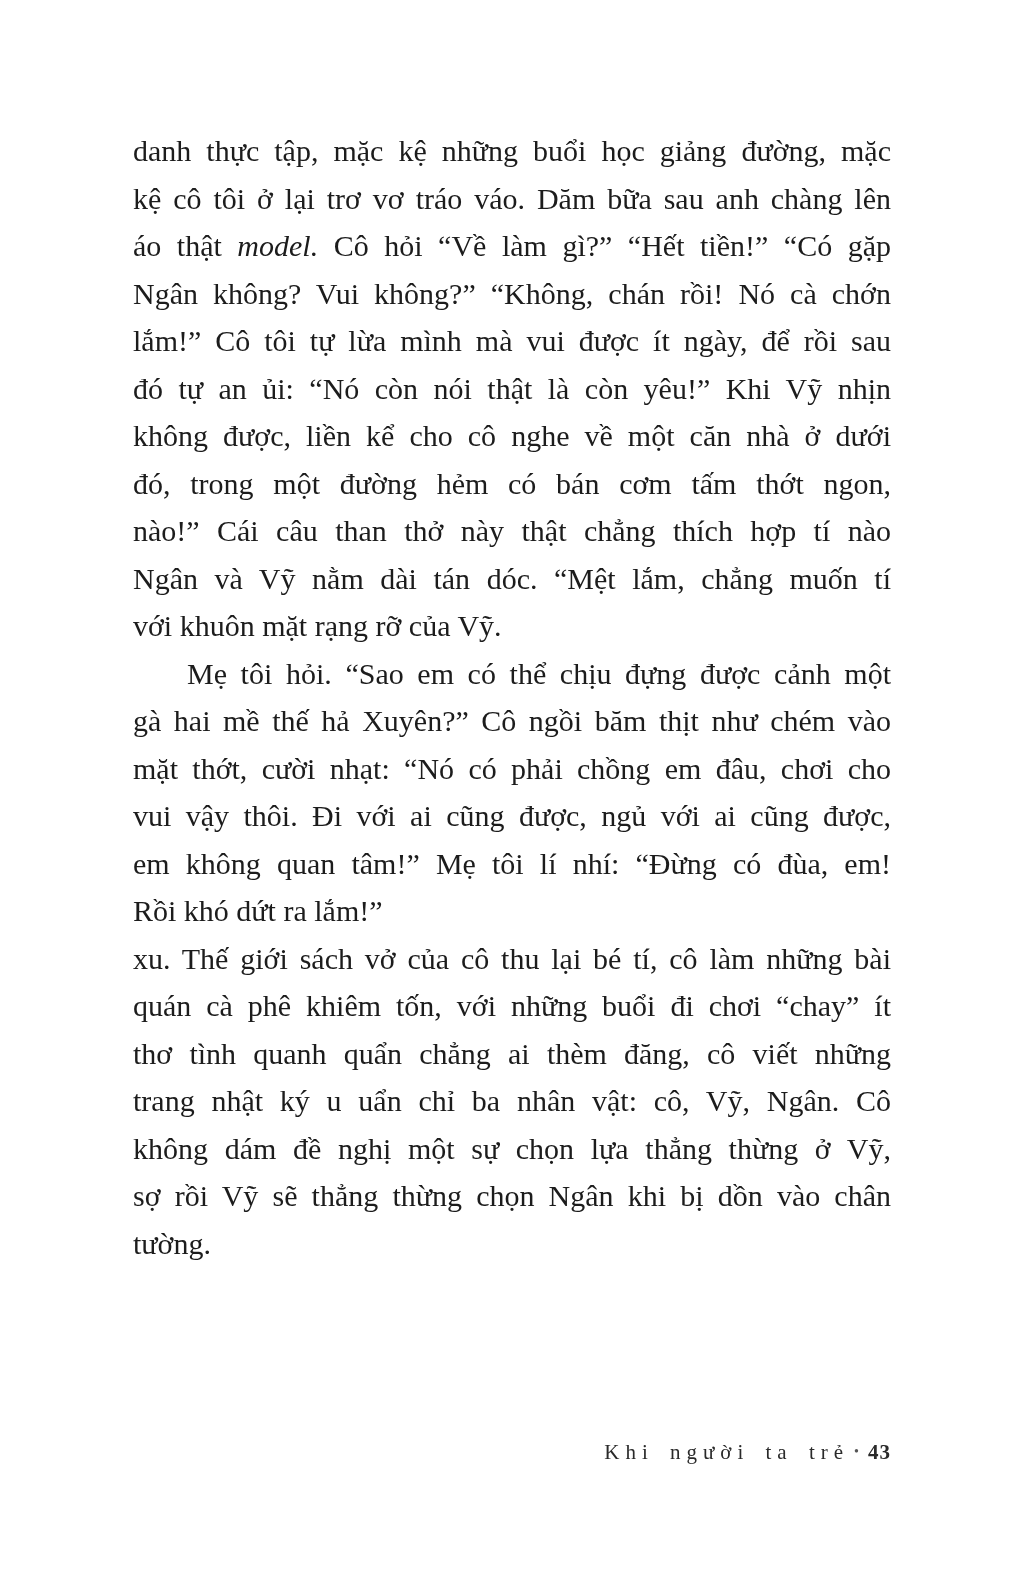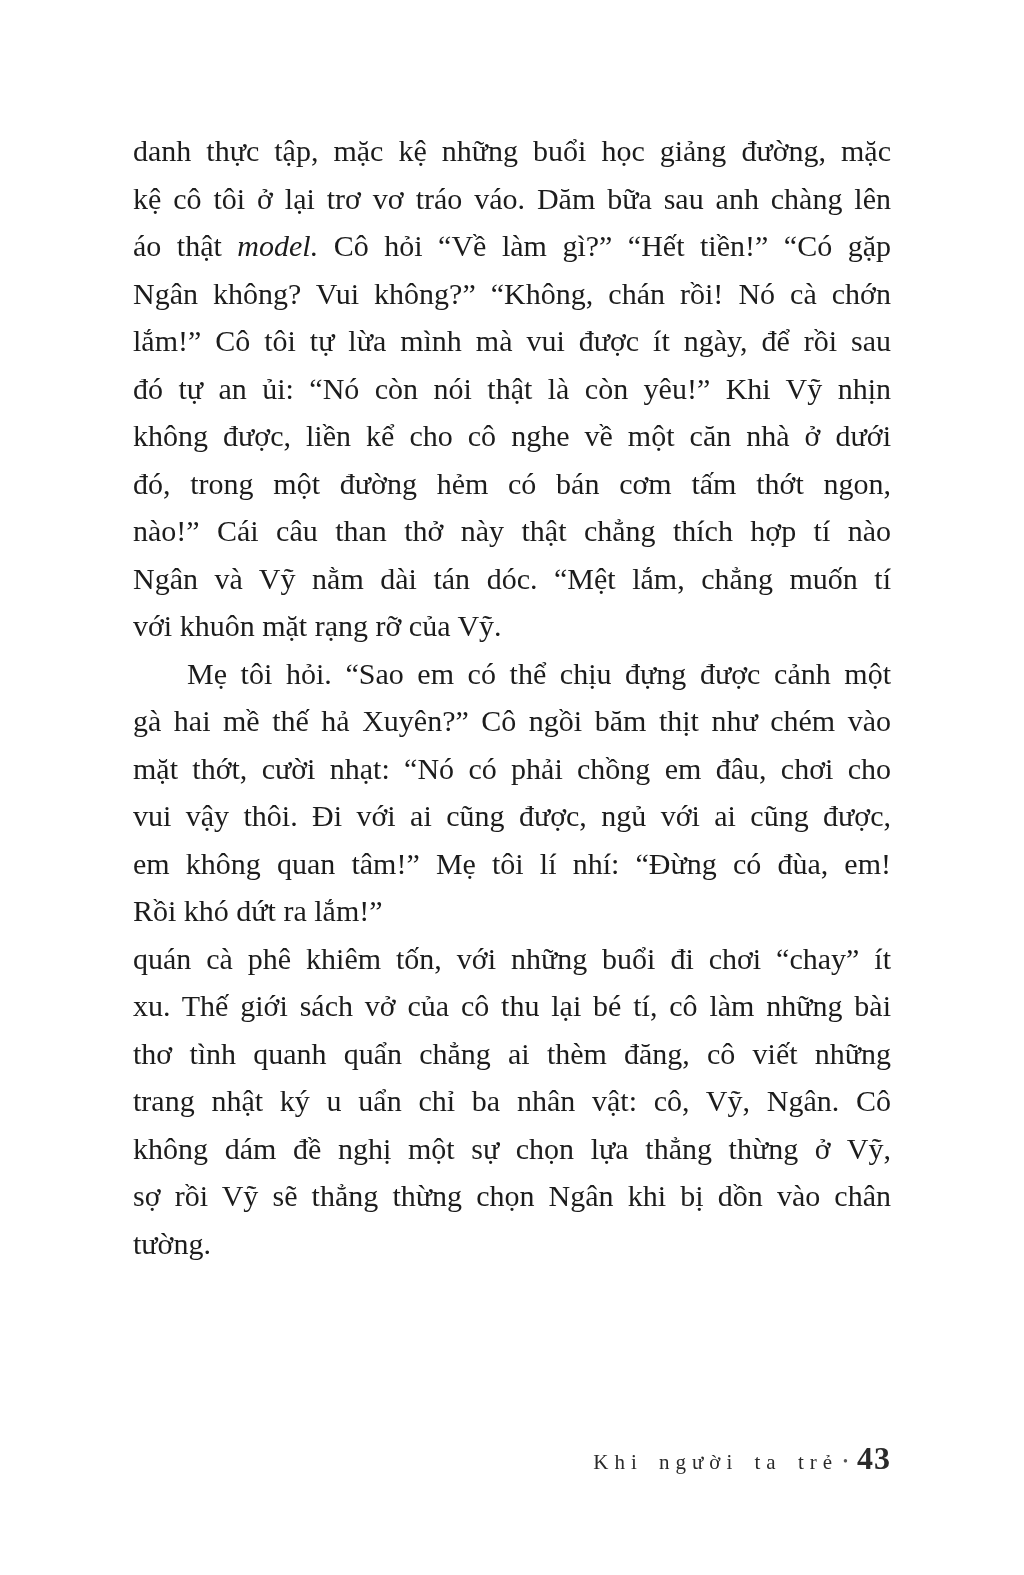--- a/index.html
+++ b/index.html
@@ -58,21 +58,21 @@
   .sep {
     display: inline-block;
     font-size: 14px;
     color: #555555;
     margin: 0 9px 0 5px;
     vertical-align: 3px;
     letter-spacing: 0;
   }
   .pagenum {
     font-weight: bold;
-    font-size: 32px;
+    font-size: 21px;
     letter-spacing: 1px;
   }
 </style>
 </head>
 <body>
 
 <div class="page">
 
   <div class="text-block">
       <div class="paragraph">
@@ -90,22 +90,22 @@
       </div>
       <div class="paragraph">
         <div class="line indent">Mẹ tôi hỏi. “Sao em có thể chịu đựng được cảnh một</div>
         <div class="line">gà hai mề thế hả Xuyên?” Cô ngồi băm thịt như chém vào</div>
         <div class="line">mặt thớt, cười nhạt: “Nó có phải chồng em đâu, chơi cho</div>
         <div class="line">vui vậy thôi. Đi với ai cũng được, ngủ với ai cũng được,</div>
         <div class="line">em không quan tâm!” Mẹ tôi lí nhí: “Đừng có đùa, em!</div>
         <div class="line last">Rồi khó dứt ra lắm!”</div>
       </div>
       <div class="paragraph">
+        <div class="line">xu. Thế giới sách vở của cô thu lại bé tí, cô làm những bài</div>
         <div class="line">quán cà phê khiêm tốn, với những buổi đi chơi “chay” ít</div>
-        <div class="line">xu. Thế giới sách vở của cô thu lại bé tí, cô làm những bài</div>
         <div class="line">thơ tình quanh quẩn chẳng ai thèm đăng, cô viết những</div>
         <div class="line">trang nhật ký u uẩn chỉ ba nhân vật: cô, Vỹ, Ngân. Cô</div>
         <div class="line">không dám đề nghị một sự chọn lựa thẳng thừng ở Vỹ,</div>
         <div class="line">sợ rồi Vỹ sẽ thẳng thừng chọn Ngân khi bị dồn vào chân</div>
         <div class="line last">tường.</div>
       </div>
     </div>
 
   <div class="footer">
     <span class="running-title">Khi người ta trẻ</span><span class="sep">•</span><span class="pagenum">43</span>

